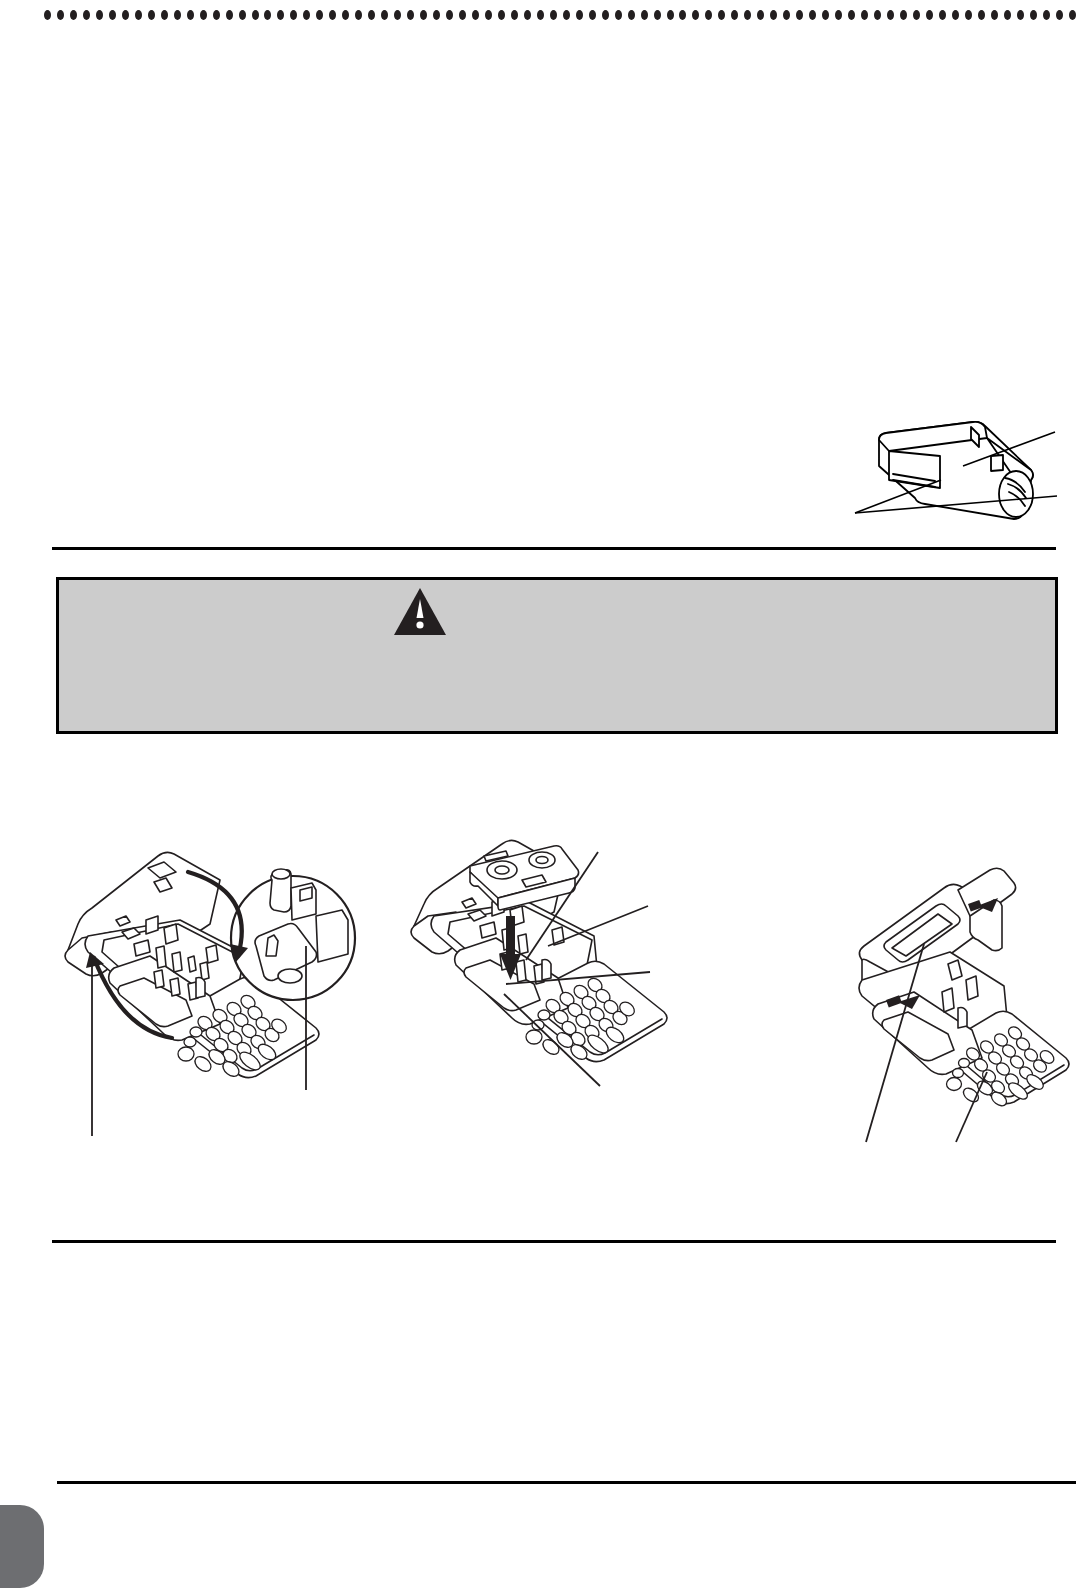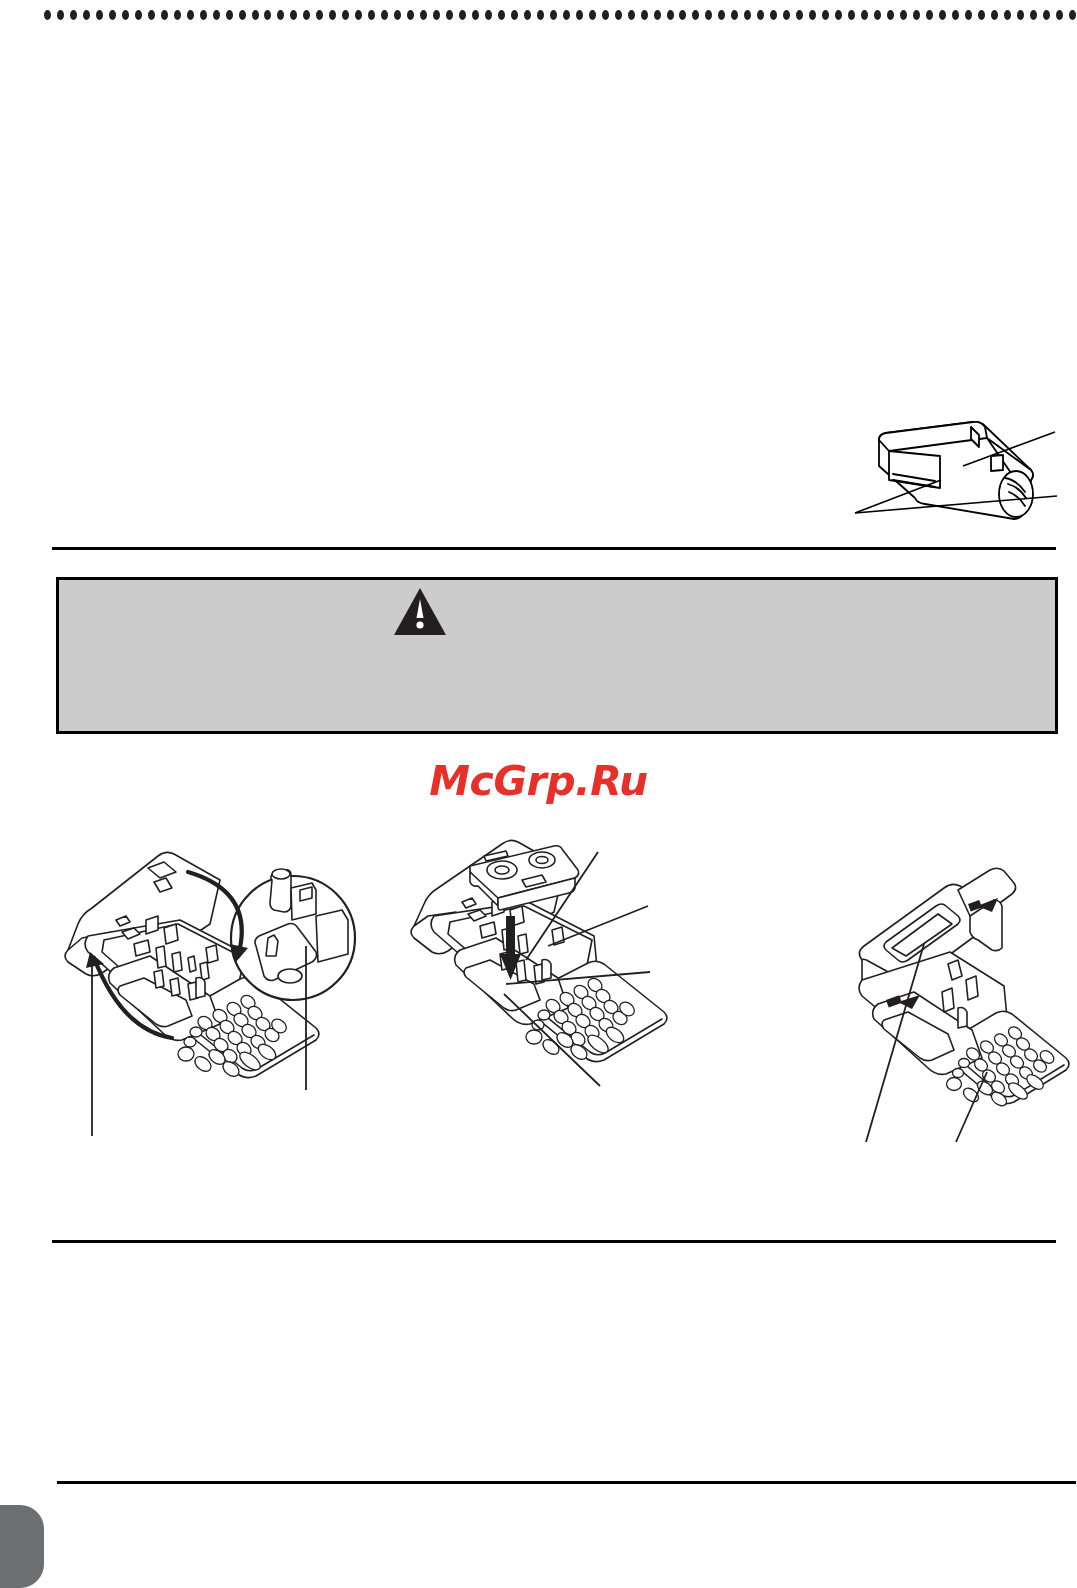--- a/index.html
+++ b/index.html
@@ -186,21 +186,20 @@
     <span></span>
   </div>
   <div class="warn-tri">
     <svg viewBox="0 0 52 48" width="52" height="48" aria-hidden="true">
       <path d="M26,0 L52,47 L0,47 Z" fill="#231f20"></path>
       <path d="M26,11 L29.5,30 L22.5,30 Z" fill="#ffffff"></path>
       <circle cx="26" cy="37" r="3.6" fill="#ffffff"></circle>
     </svg>
   </div>
 
-  <div class="watermark">McGrp.Ru</div>
 
   <div class="figure-band">
 
     <div class="fig f1">
       <svg viewBox="0 0 300 320" width="300" height="320" aria-hidden="true">
         <g fill="#ffffff" stroke="#231f20" stroke-width="1.6" stroke-linejoin="round" stroke-linecap="round">
 
           <path d="M8,122 L18,96 Q22,86 32,80 L98,28 Q106,22 114,26 L160,52 L150,96 L96,132 Z"></path>
           <path d="M8,122 Q2,128 8,134 L26,146 Q34,150 42,145 L64,130 L52,104 L22,110 Z"></path>
 

